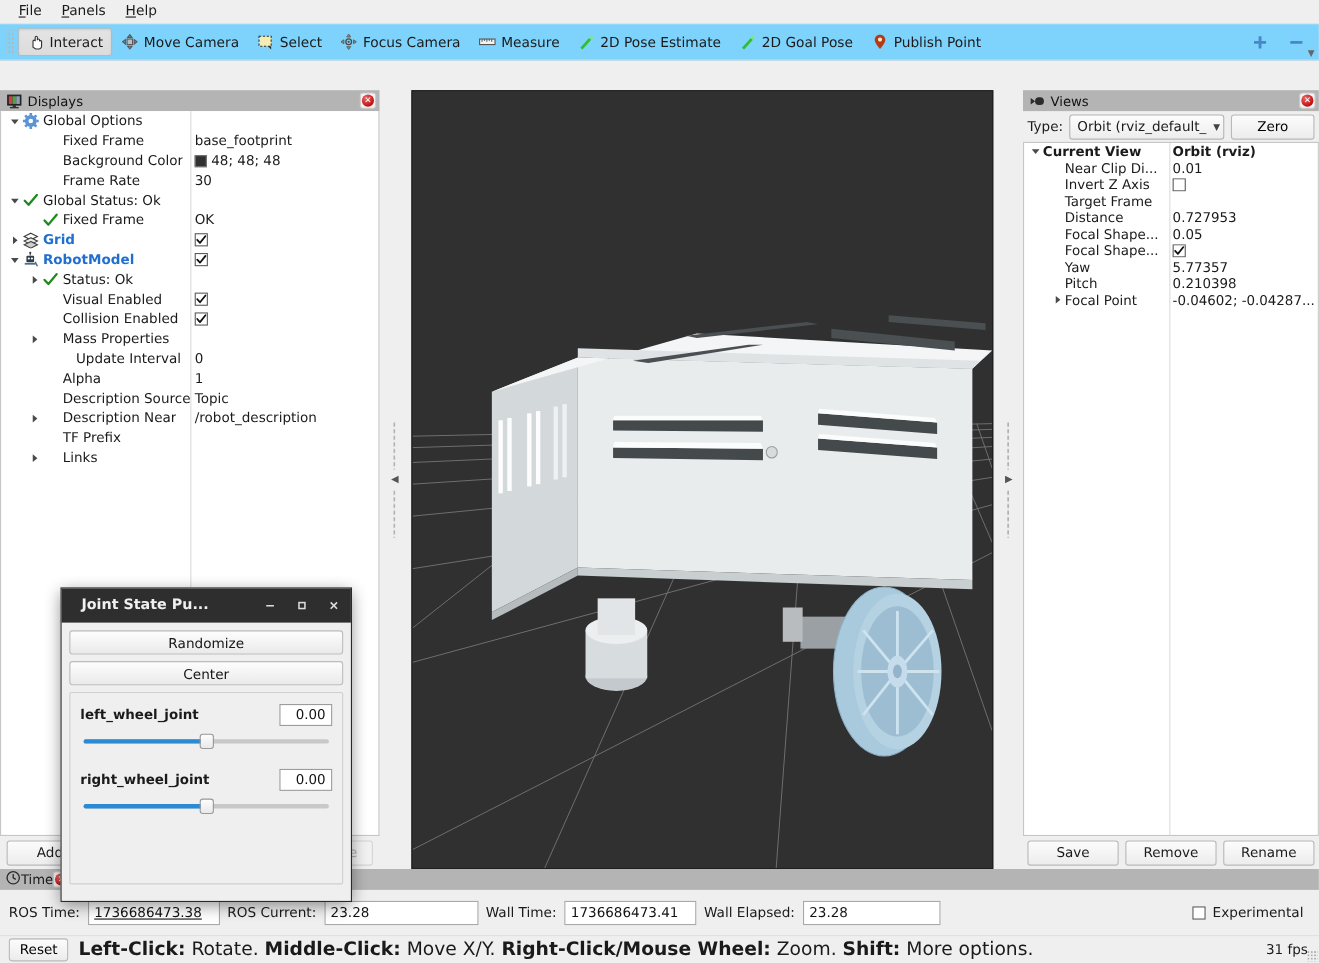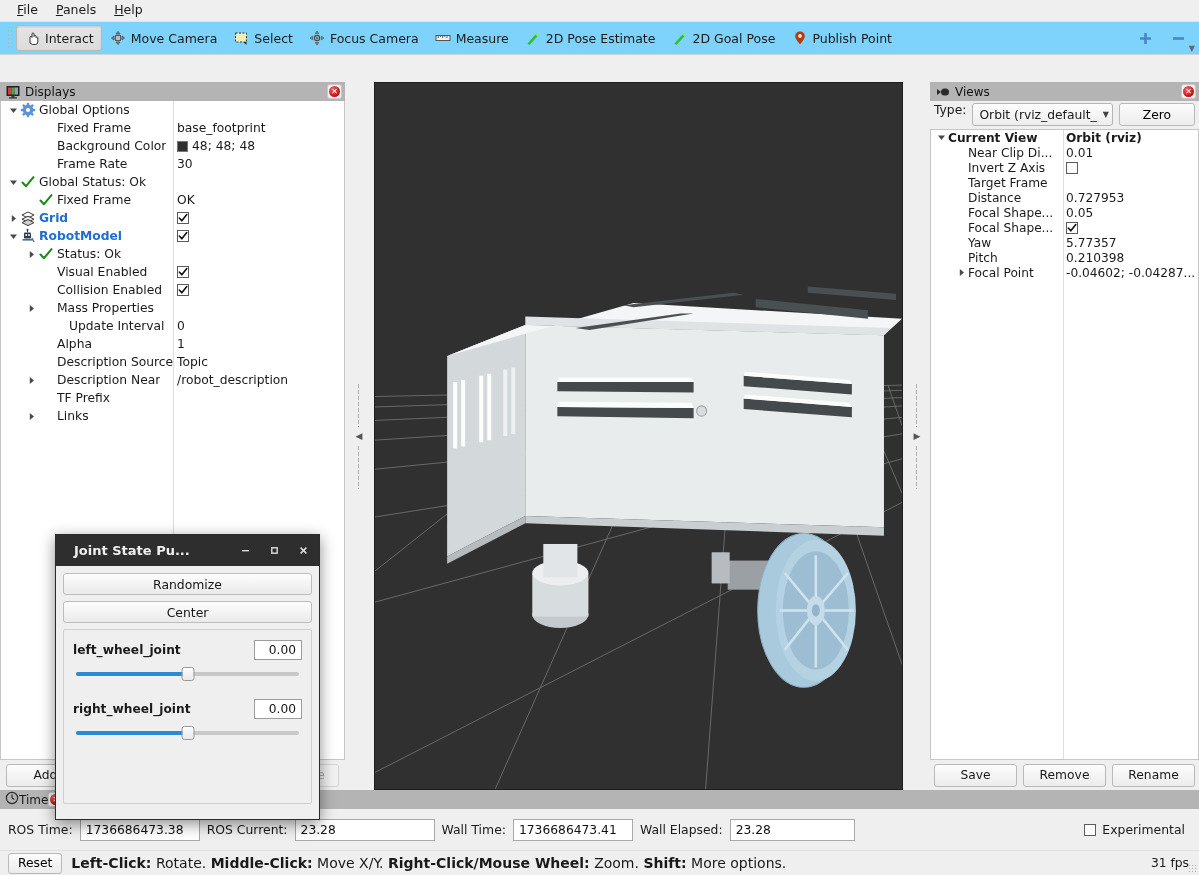--- a/index.html
+++ b/index.html
@@ -115,21 +115,21 @@
     background-size: 3px 6px; }
   .splitter .arrow { color:#555; font-size: 9px; }
 
   
   #view3d { position: absolute; left: 374px; top: 0; right: 296px; bottom: 0;
     background: #303030; overflow: hidden; border: 1px solid #1e1e1e; }
   #view3d svg { display:block; width:100%; height:100%; }
 
   
   #views { right: 0; top: 0; width: 269px; bottom: 0; }
-  .views-type { height: 28px; display: flex; align-items: flex-start; gap: 6px; padding: 2px 4px; }
+  .views-type { height: 28px; display: flex; align-items: center; gap: 6px; padding: 2px 4px; }
   .views-type .lbl { font-size: 12.3px; }
   .combo {
     flex: 1; height: 23px; border: 1px solid #b5b5b5; border-radius: 3px;
     background: linear-gradient(#fdfdfd,#ededed); display: flex; align-items: center;
     padding: 0 3px 0 6px; font-size: 12.3px; cursor: pointer; overflow: hidden;
   }
   .combo .ctext { flex: 1; white-space: nowrap; overflow: hidden; }
   .combo .carrow { font-size: 8px; color: #444; padding-left: 3px; }
   .zerobtn { width: 76px; height: 23px; font-size: 12.3px; border: 1px solid #b9b9b9;
     border-radius: 3px; background: linear-gradient(#fcfcfc,#ececec); cursor: pointer; font-family: inherit;}
@@ -191,21 +191,21 @@
   .exp-wrap { margin-left: auto; display: flex; align-items: center; gap: 6px; padding-right: 6px; }
 
   
   .statusbar {
     position: absolute; left: 0; right: 0; bottom: 0; height: 25px;
     background: #efefef; display: flex; align-items: center; padding: 0 8px; gap: 9px;
     border-top: 1px solid #e0e0e0;
   }
   .resetbtn { height: 21px; padding: 0 9px; font-size: 12.3px; border: 1px solid #b9b9b9;
     border-radius: 3px; background: linear-gradient(#fcfcfc,#ececec); cursor: pointer; font-family: inherit; }
-  .hints { font-size: 14px; white-space: nowrap; }
+  .hints { font-size: 17px; white-space: nowrap; }
   .hints b { font-weight: bold; }
   .fps { margin-left: auto; font-size: 12.3px; padding-right: 2px;}
   .resize-grip { position:absolute; right:1px; bottom:1px; width:10px; height:10px;
     background-image: radial-gradient(#adadad 1px, transparent 1px); background-size: 3px 3px;}
 </style>
 </head>
 <body>
 
 <div id="app">
 
@@ -930,21 +930,21 @@
           <path d="M7 3.6 L7 7 L9.4 8.4" stroke="#2b2b2b" stroke-width="1.2" fill="none"></path>
         </svg>
       </span>
       <span class="pt-text">Time</span>
       <span class="closebtn">
           <span class="dot">✕</span>
         </span>
     </div>
     <div class="time-row" id="time-fields">
         <span class="tlabel2">ROS Time:</span>
-        <span class="tfield" style="width: 120px;">1736686473.38</span>
+        <span class="tfield" style="width: 120px; text-decoration: underline;">1736686473.38</span>
         <span class="tlabel2">ROS Current:</span>
         <span class="tfield" style="width: 140px;">23.28</span>
         <span class="tlabel2">Wall Time:</span>
         <span class="tfield" style="width: 120px;">1736686473.41</span>
         <span class="tlabel2">Wall Elapsed:</span>
         <span class="tfield" style="width: 125px;">23.28</span>
         <span class="exp-wrap">
           <span class="cbx"></span>
           <span class="tlabel2">Experimental</span>
         </span>

